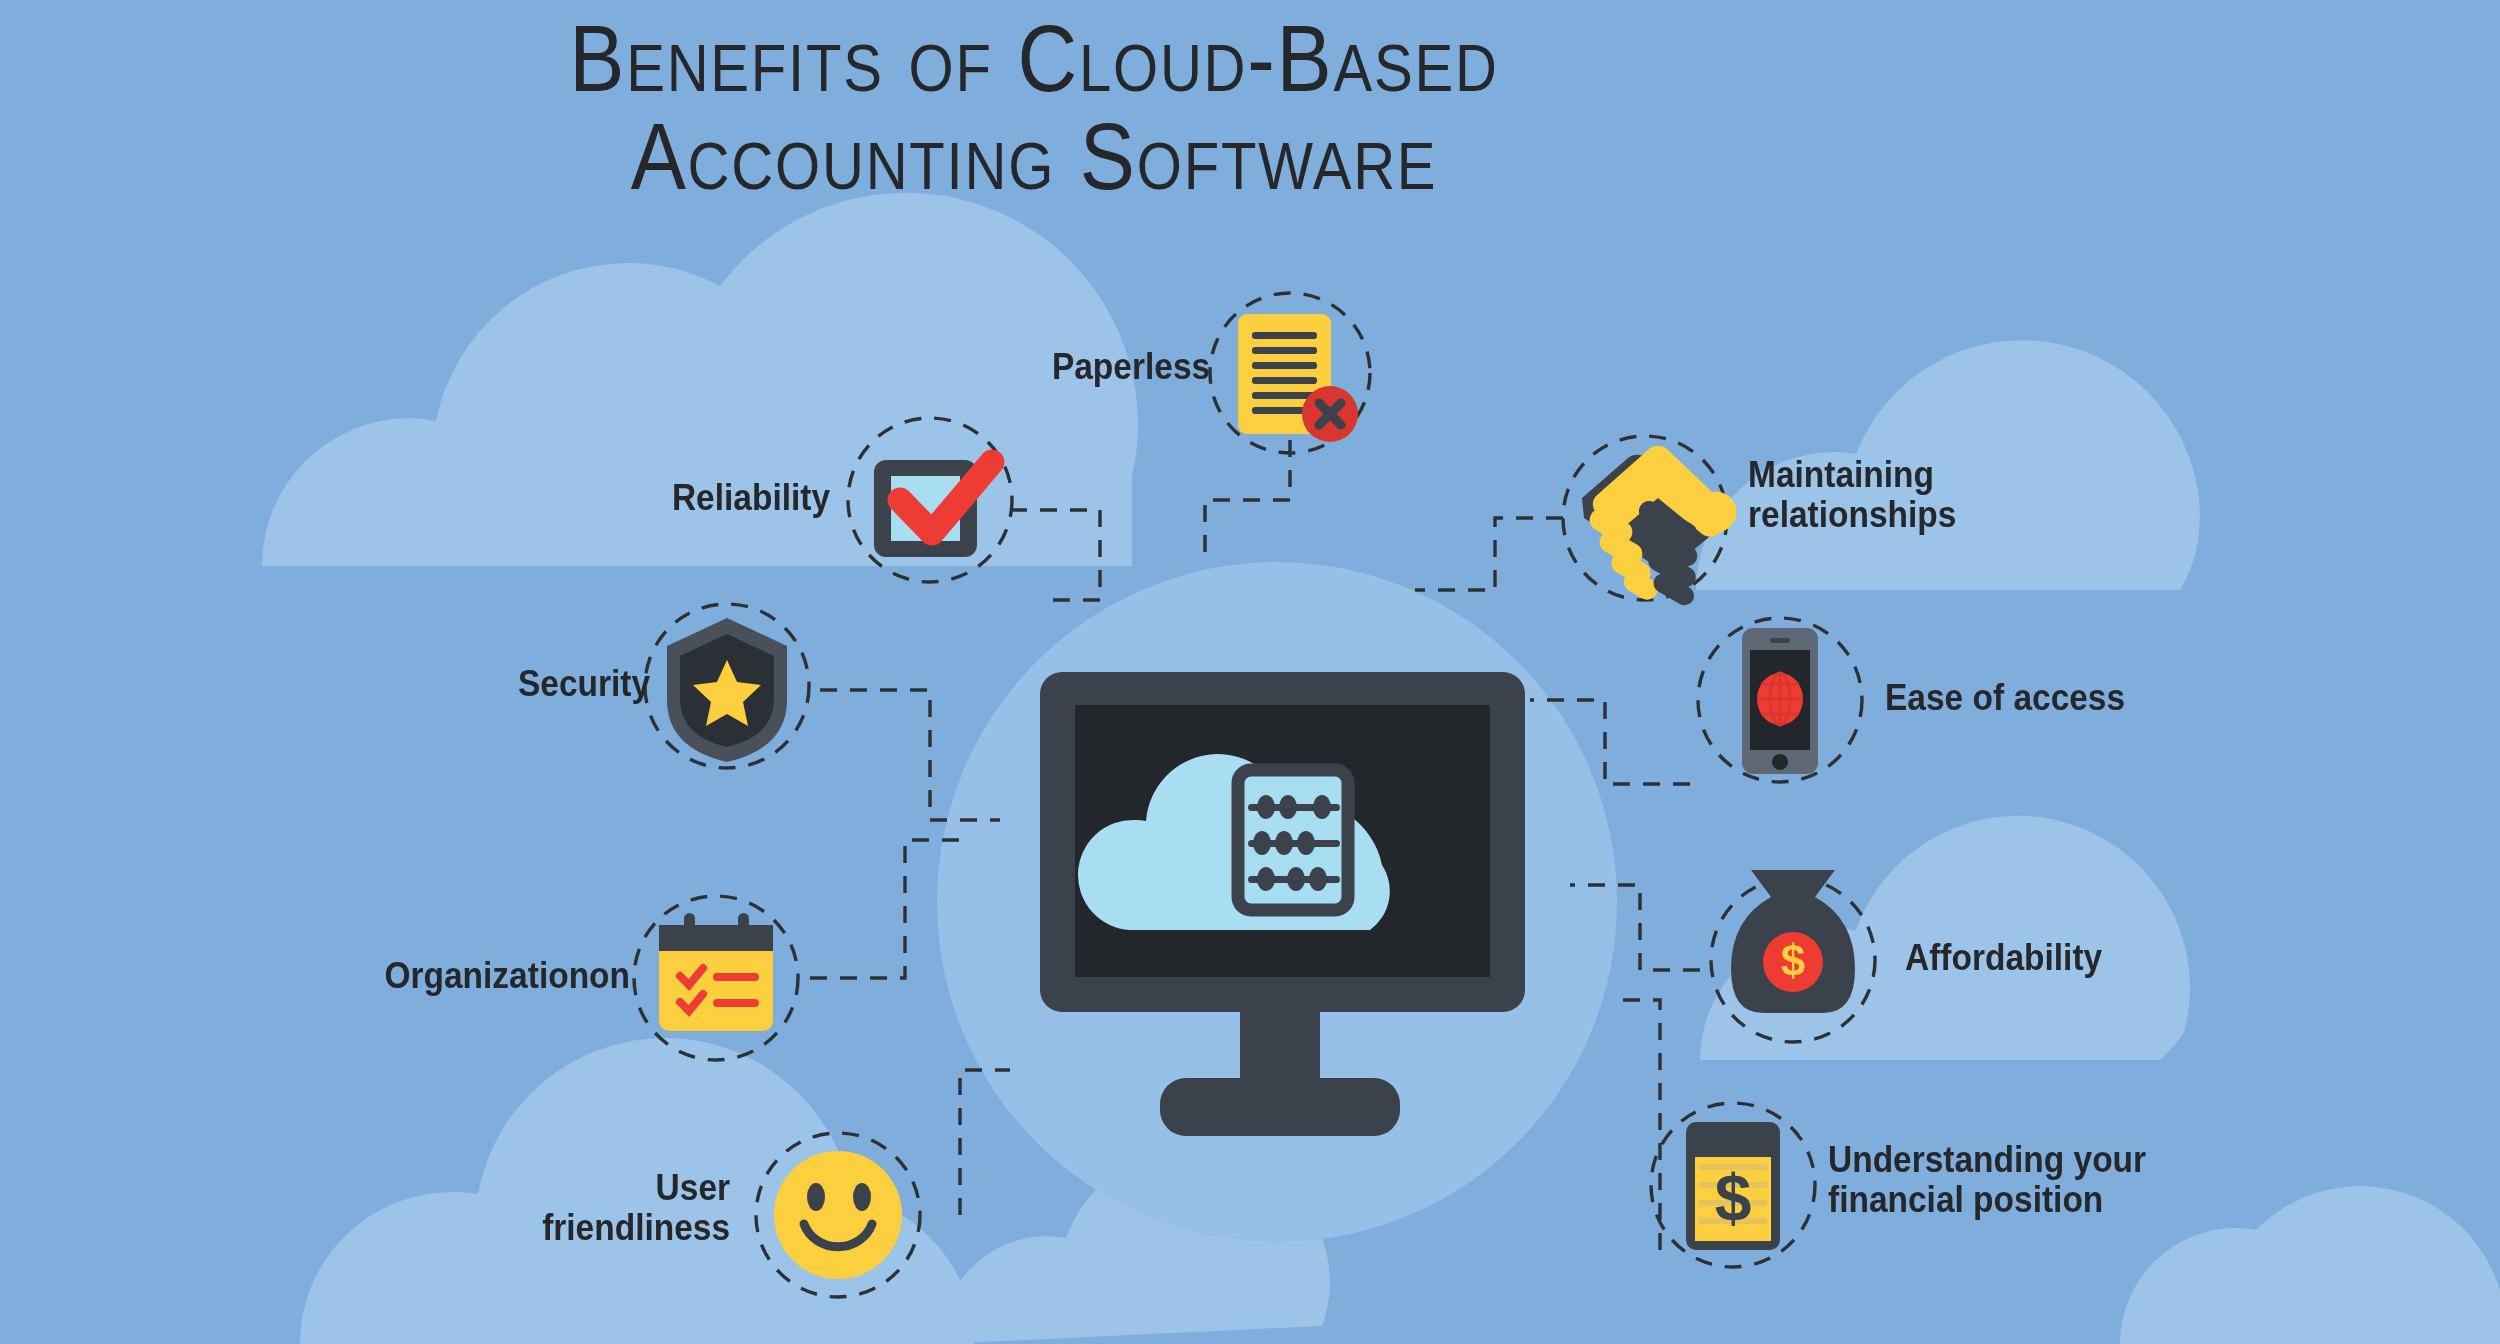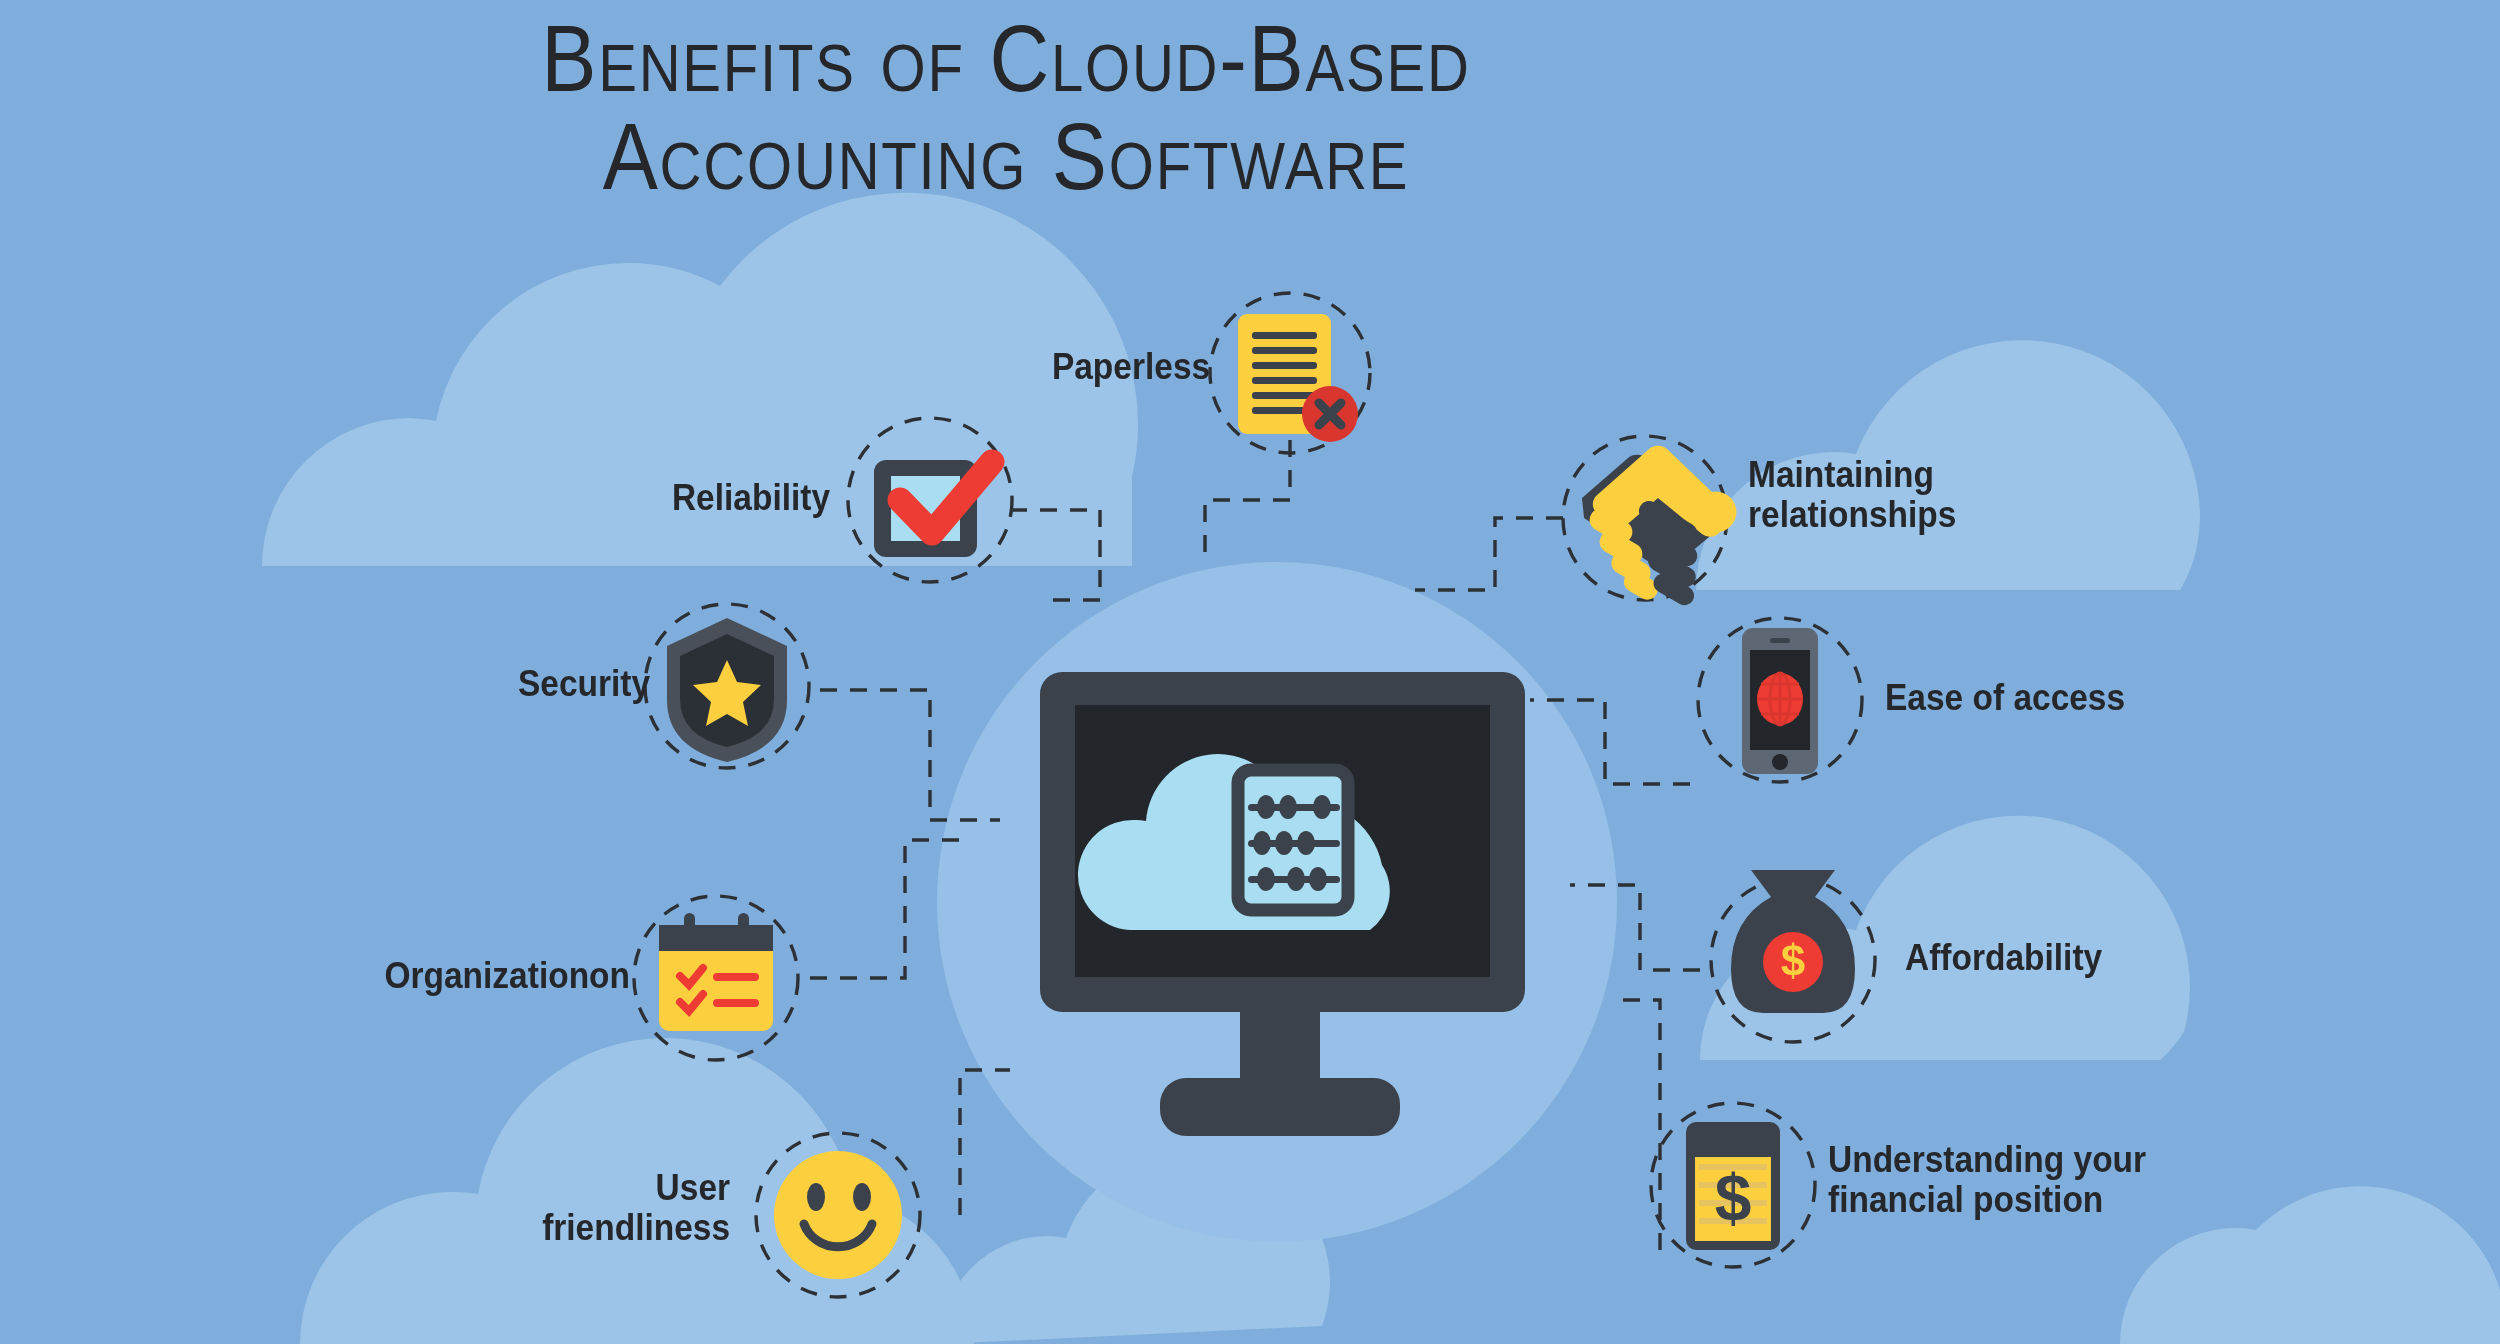--- a/index.html
+++ b/index.html
@@ -4,21 +4,21 @@
 <style>
   html,body{margin:0;padding:0;background:#fff;}
   body{font-family:"Liberation Sans", sans-serif;}
   #canvas{
     position:relative;width:2500px;height:1344px;overflow:hidden;
     background:#7FAEDC;
   }
   svg.layer{position:absolute;left:0;top:0;width:2500px;height:1344px;}
   .title-wrap{
     position:absolute;left:0;top:10px;width:2012px;text-align:center;
-    z-index:20;pointer-events:none;
+    z-index:20;pointer-events:none;padding-left:28px;
   }
   .title-line{
     display:block;color:#25272B;font-weight:400;
     font-family:"Liberation Sans Narrow","Liberation Sans",sans-serif;
     font-stretch:condensed;
     letter-spacing:2px;line-height:1.04;
     font-variant:small-caps;font-size:94px;
     transform:scaleX(0.88);transform-origin:center;
   }
   .node-label{

